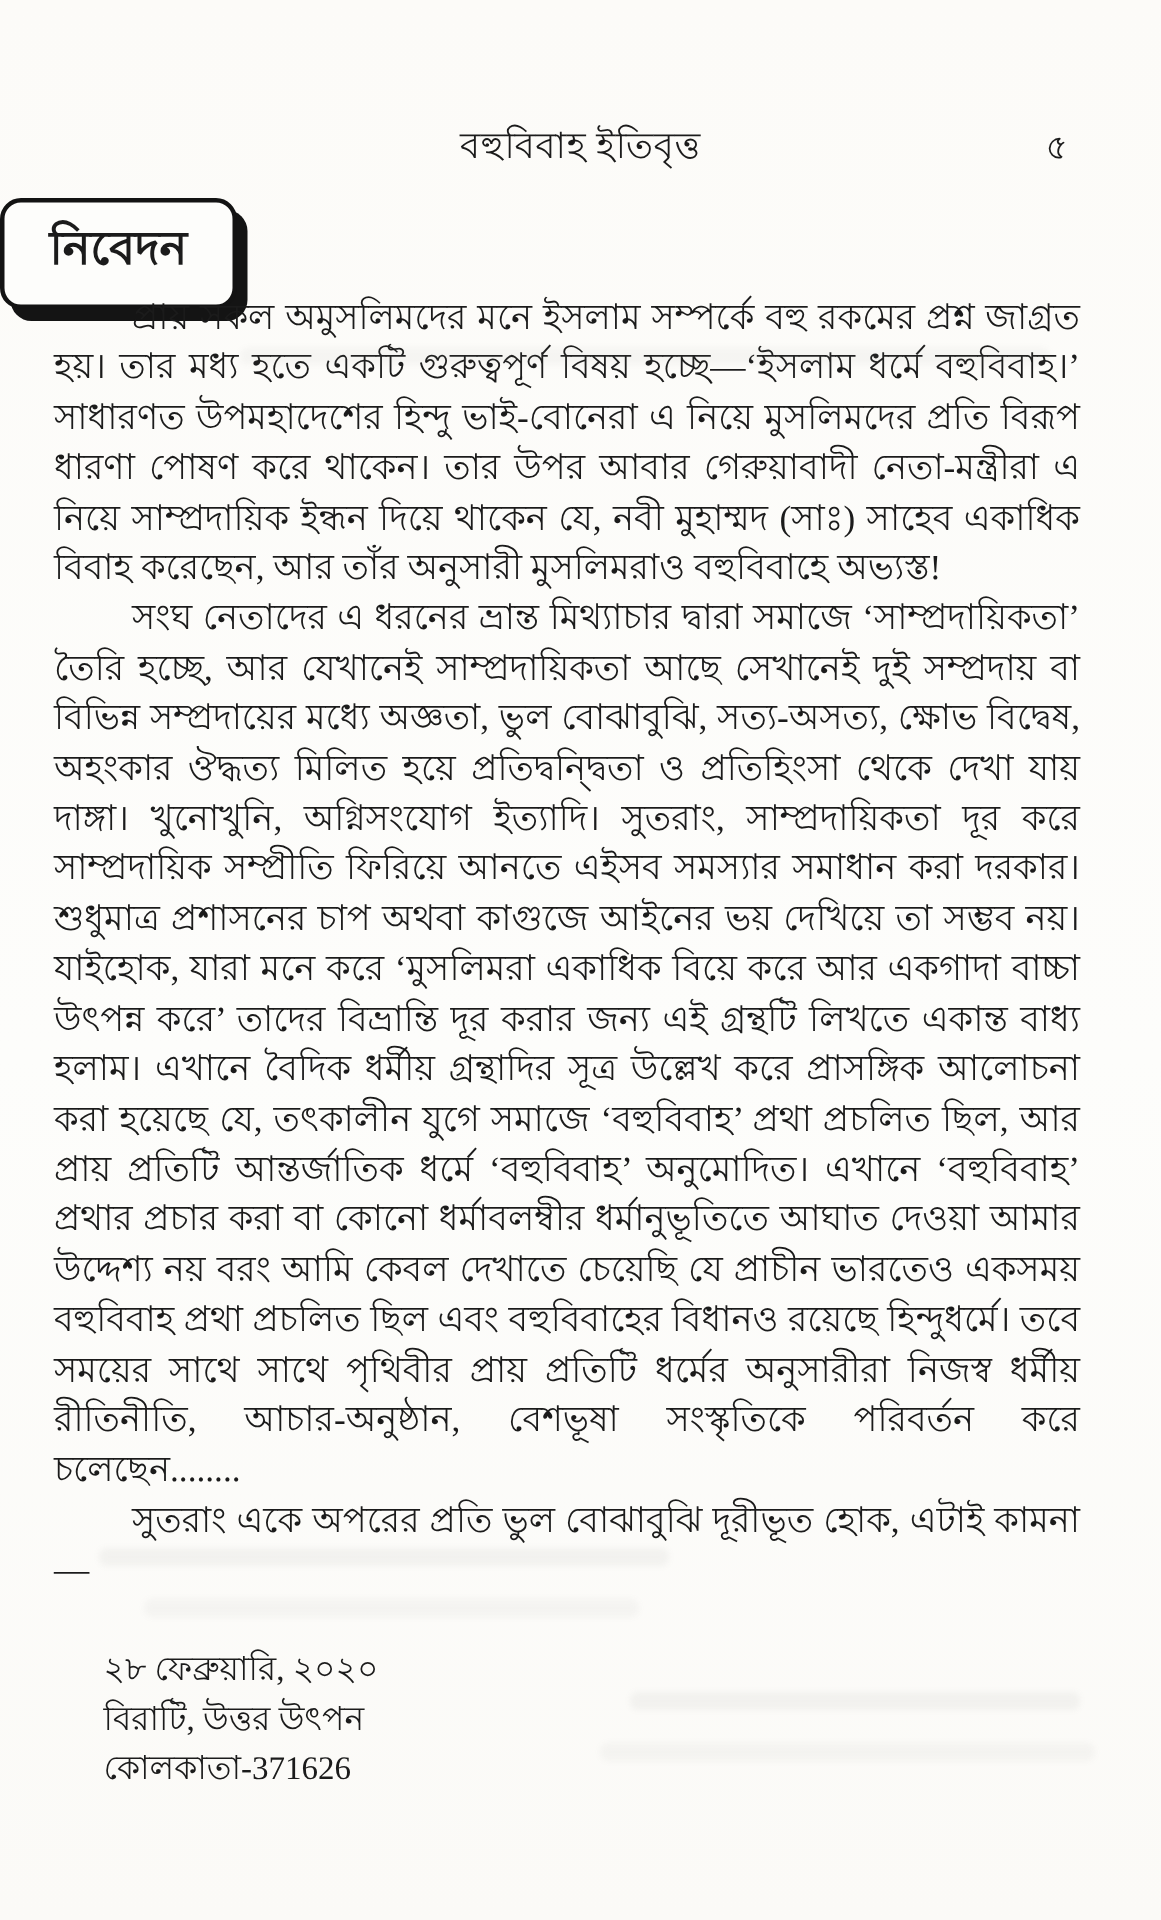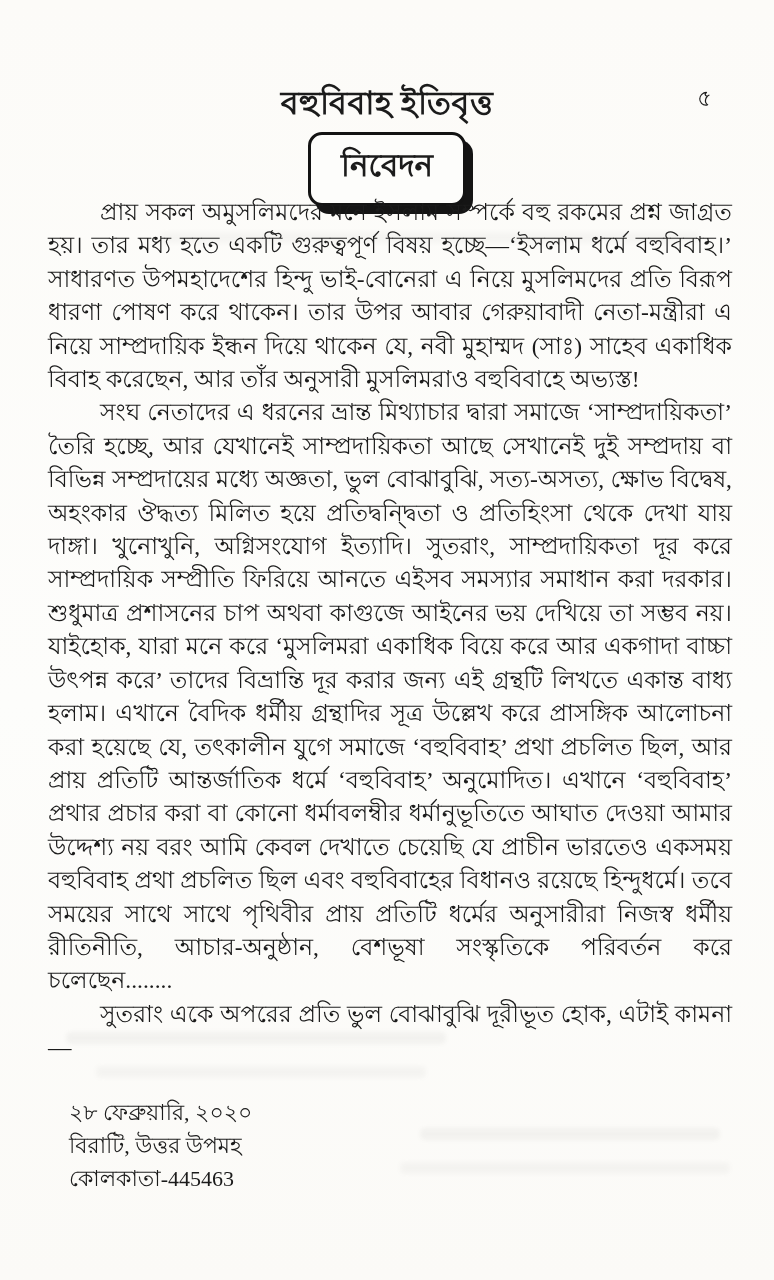--- a/index.html
+++ b/index.html
@@ -21,53 +21,53 @@
   .running-head {
     position: absolute;
     top: 78px;
     left: 0;
     width: 100%;
     height: 34px;
   }
   .running-title {
     display: block;
     text-align: center;
-    font-size: 32px;
-    font-weight: bold;
+    font-size: 24px;
+    font-weight: normal;
     letter-spacing: .5px;
   }
   .page-number {
     position: absolute;
     top: 2px;
     right: 62px;
     font-size: 23px;
   }
   
   .heading-box-wrap {
     position: absolute;
     top: 132px;
     left: 0;
     width: 100%;
-    text-align: center;
+    text-align: left;
   }
   .heading-box {
     display: inline-block;
     border: 3px solid #131313;
     border-radius: 14px;
     background: #fdfdfb;
     box-shadow: 7px 8px 0 #141414;
     padding: 6px 30px 10px 30px;
     font-size: 31px;
     font-weight: bold;
   }
   
   .body-text {
     position: absolute;
     top: 196px;
-    left: 48px;
+    left: 36px;
     width: 684px;
     font-size: 23.5px;
     line-height: 33.4px;
     text-align: justify;
   }
   .body-text p {
     margin: 0;
     text-indent: 52px;
   }
   
@@ -129,22 +129,22 @@
 
   <main class="body-text">
     <p>প্রায় সকল অমুসলিমদের মনে ইসলাম সম্পর্কে বহু রকমের প্রশ্ন জাগ্রত হয়। তার মধ্য হতে একটি গুরুত্বপূর্ণ বিষয় হচ্ছে—‘ইসলাম ধর্মে বহুবিবাহ।’ সাধারণত উপমহাদেশের হিন্দু ভাই-বোনেরা এ নিয়ে মুসলিমদের প্রতি বিরূপ ধারণা পোষণ করে থাকেন। তার উপর আবার গেরুয়াবাদী নেতা-মন্ত্রীরা এ নিয়ে সাম্প্রদায়িক ইন্ধন দিয়ে থাকেন যে, নবী মুহাম্মদ (সাঃ) সাহেব একাধিক বিবাহ করেছেন, আর তাঁর অনুসারী মুসলিমরাও বহুবিবাহে অভ্যস্ত!</p>
     <p>সংঘ নেতাদের এ ধরনের ভ্রান্ত মিথ্যাচার দ্বারা সমাজে ‘সাম্প্রদায়িকতা’ তৈরি হচ্ছে, আর যেখানেই সাম্প্রদায়িকতা আছে সেখানেই দুই সম্প্রদায় বা বিভিন্ন সম্প্রদায়ের মধ্যে অজ্ঞতা, ভুল বোঝাবুঝি, সত্য-অসত্য, ক্ষোভ বিদ্বেষ, অহংকার ঔদ্ধত্য মিলিত হয়ে প্রতিদ্বন্দ্বিতা ও প্রতিহিংসা থেকে দেখা যায় দাঙ্গা। খুনোখুনি, অগ্নিসংযোগ ইত্যাদি। সুতরাং, সাম্প্রদায়িকতা দূর করে সাম্প্রদায়িক সম্প্রীতি ফিরিয়ে আনতে এইসব সমস্যার সমাধান করা দরকার। শুধুমাত্র প্রশাসনের চাপ অথবা কাগুজে আইনের ভয় দেখিয়ে তা সম্ভব নয়। যাইহোক, যারা মনে করে ‘মুসলিমরা একাধিক বিয়ে করে আর একগাদা বাচ্চা উৎপন্ন করে’ তাদের বিভ্রান্তি দূর করার জন্য এই গ্রন্থটি লিখতে একান্ত বাধ্য হলাম। এখানে বৈদিক ধর্মীয় গ্রন্থাদির সূত্র উল্লেখ করে প্রাসঙ্গিক আলোচনা করা হয়েছে যে, তৎকালীন যুগে সমাজে ‘বহুবিবাহ’ প্রথা প্রচলিত ছিল, আর প্রায় প্রতিটি আন্তর্জাতিক ধর্মে ‘বহুবিবাহ’ অনুমোদিত। এখানে ‘বহুবিবাহ’ প্রথার প্রচার করা বা কোনো ধর্মাবলম্বীর ধর্মানুভূতিতে আঘাত দেওয়া আমার উদ্দেশ্য নয় বরং আমি কেবল দেখাতে চেয়েছি যে প্রাচীন ভারতেও একসময় বহুবিবাহ প্রথা প্রচলিত ছিল এবং বহুবিবাহের বিধানও রয়েছে হিন্দুধর্মে। তবে সময়ের সাথে সাথে পৃথিবীর প্রায় প্রতিটি ধর্মের অনুসারীরা নিজস্ব ধর্মীয় রীতিনীতি, আচার-অনুষ্ঠান, বেশভূষা সংস্কৃতিকে পরিবর্তন করে চলেছেন........</p>
     <p>সুতরাং একে অপরের প্রতি ভুল বোঝাবুঝি দূরীভূত হোক, এটাই কামনা—</p>
   </main>
 
 
   <div class="colophon">
     <span>২৮ ফেব্রুয়ারি, ২০২০</span>
-    <span>বিরাটি, উত্তর উপমহ</span>
-    <span>কোলকাতা-445463</span>
+    <span>বিরাটি, উত্তর উৎপন</span>
+    <span>কোলকাতা-371626</span>
   </div>
 
   <div class="ghost g1"></div>
   <div class="ghost g2"></div>
   <div class="ghost g3"></div>
   <div class="ghost g4"></div>
   <div class="ghost g5"></div>
 
 </div>
 

